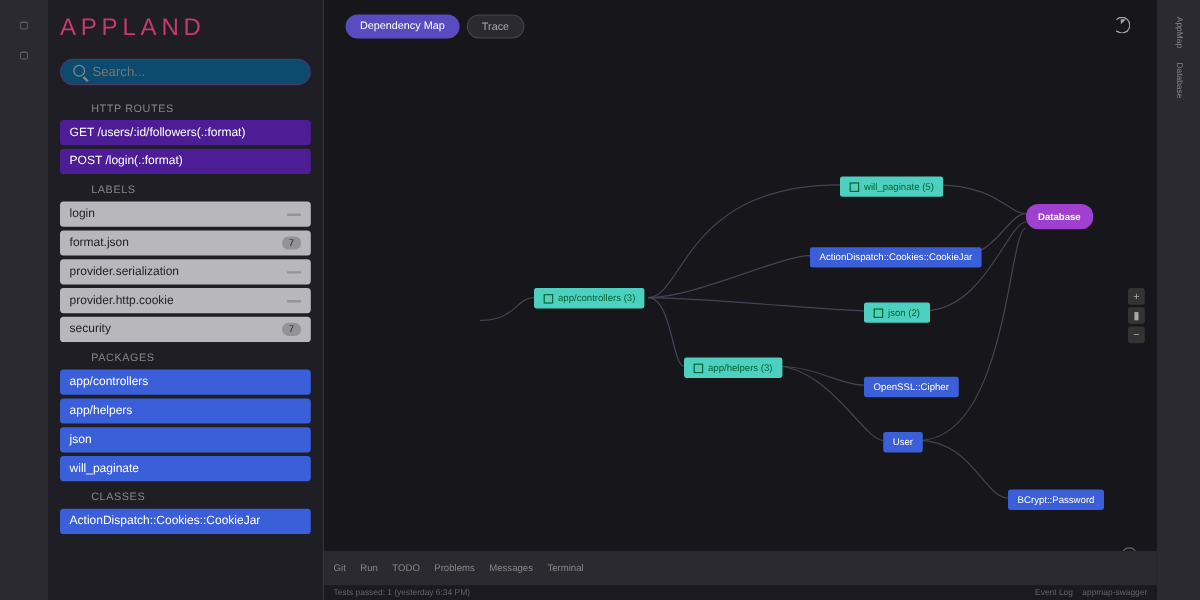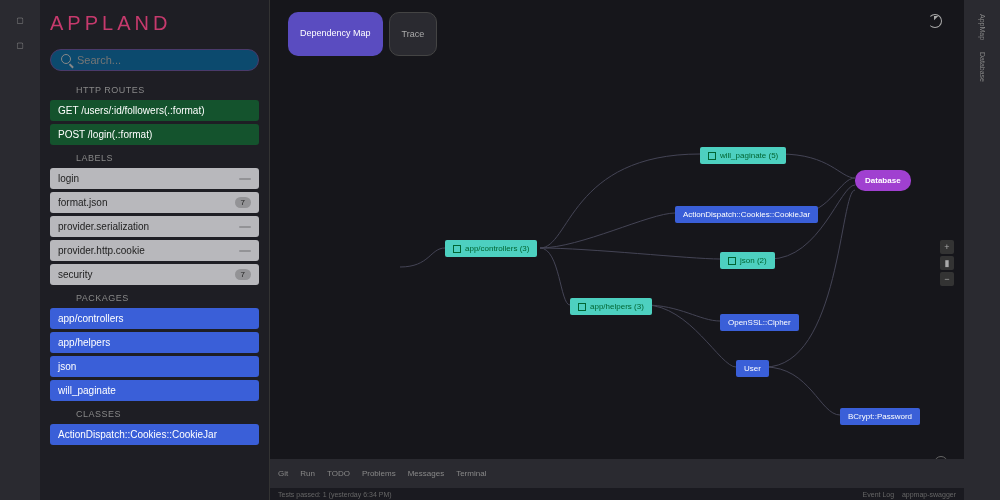--- a/index.html
+++ b/index.html
@@ -7,28 +7,28 @@
 .rail { width: 40px; background: #2a2a30; display: flex; flex-direction: column; align-items: center; padding-top: 8px; font-size: 8px; color: #888; }
 .rail-item { margin: 8px 0; cursor: pointer; writing-mode: vertical-rl; text-orientation: mixed; }
 .sidebar { width: 230px; background: #1e1e24; padding: 12px 10px; overflow-y: auto; border-right: 1px solid #333; }
 .logo { color: #c63a6d; font-size: 20px; letter-spacing: 4px; font-weight: 300; margin-bottom: 14px; }
 .search-box { display: flex; background: #0c4a6e; border: 1px solid #4a3a6a; border-radius: 14px; padding: 4px 10px; margin-bottom: 14px; }
 .search-box input { background: transparent; border: none; outline: none; color: #aaa; font-size: 11px; flex: 1; margin-left: 6px; }
 .search-icon { width: 10px; height: 10px; border: 1.5px solid #888; border-radius: 50%; position: relative; }
 .search-icon::after { content: ''; position: absolute; width: 5px; height: 1.5px; background: #888; bottom: -3px; right: -4px; transform: rotate(45deg); }
 .section-header { font-size: 9px; color: #888; letter-spacing: 0.5px; margin: 8px 0 5px 2px; text-transform: uppercase; padding-left: 24px; }
 .list-item { display: flex; align-items: center; justify-content: space-between; padding: 5px 8px; border-radius: 3px; margin-bottom: 3px; font-size: 10px; cursor: pointer; }
-.route { background: #14532d; color: #fff; }
+.route { background: #4c1d95; color: #fff; }
 .label-item { background: #b8b8bc; color: #222; }
 .package { background: #3a5fd8; color: #fff; }
 .class-item { background: #3a5fd8; color: #fff; }
 .badge { background: rgba(0,0,0,0.2); border-radius: 8px; padding: 1px 6px; font-size: 8px; }
 .main { flex: 1; position: relative; background: #16161b; }
 .top-tabs { position: absolute; top: 12px; left: 18px; display: flex; gap: 6px; }
-.tab { padding: 16px 12px; border-radius: 10px; font-size: 9px; cursor: pointer; }
+.tab { padding: 4px 12px; border-radius: 10px; font-size: 9px; cursor: pointer; }
 .tab.active { background: #5a4cc0; color: #fff; }
 .tab.inactive { background: #2a2a30; color: #aaa; border: 1px solid #444; }
 .refresh { position: absolute; top: 14px; right: 22px; width: 14px; height: 14px; border: 1.5px solid #aaa; border-radius: 50%; border-left-color: transparent; cursor: pointer; }
 .refresh::after { content: ''; position: absolute; top: -2px; left: 2px; border: 3px solid transparent; border-right-color: #aaa; transform: rotate(45deg); }
 .canvas { position: absolute; inset: 0; }
 .node { position: absolute; padding: 4px 8px; font-size: 8px; border-radius: 2px; white-space: nowrap; cursor: pointer; font-family: monospace; }
 .node.red { background: #c5394a; color: #fff; }
 .node.teal { background: #4dd0c0; color: #063; }
 .node.blue { background: #3a5fd8; color: #fff; }
 .node.purple { background: #a040d0; color: #fff; border-radius: 10px; padding: 6px 10px; font-weight: bold; }

